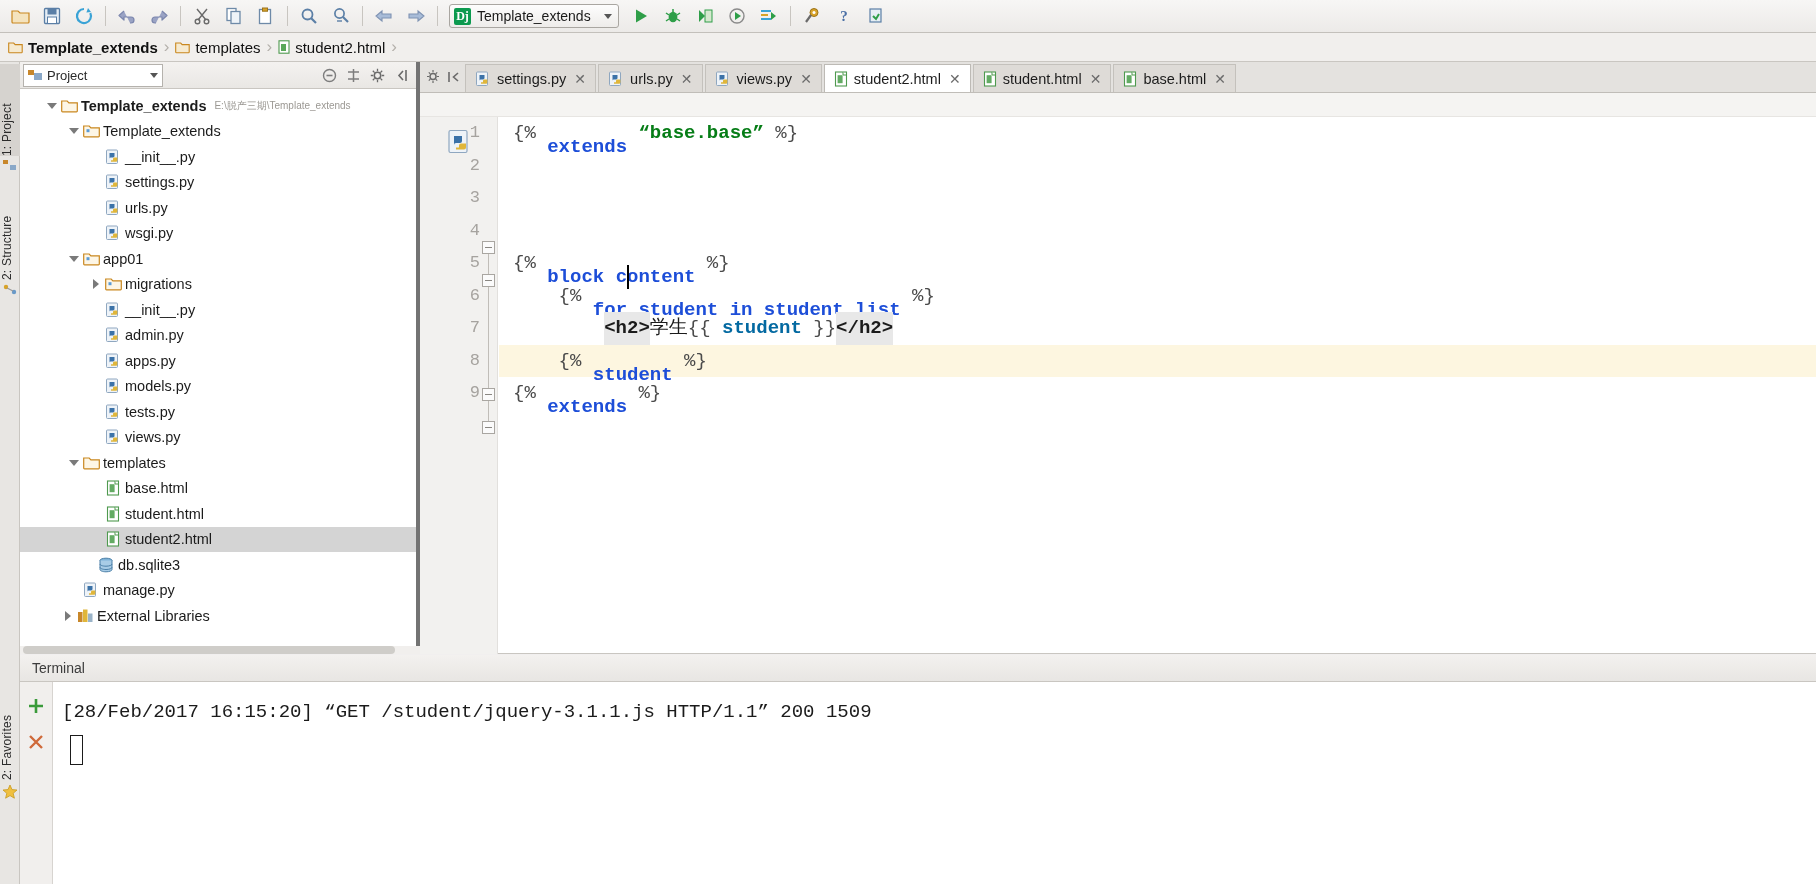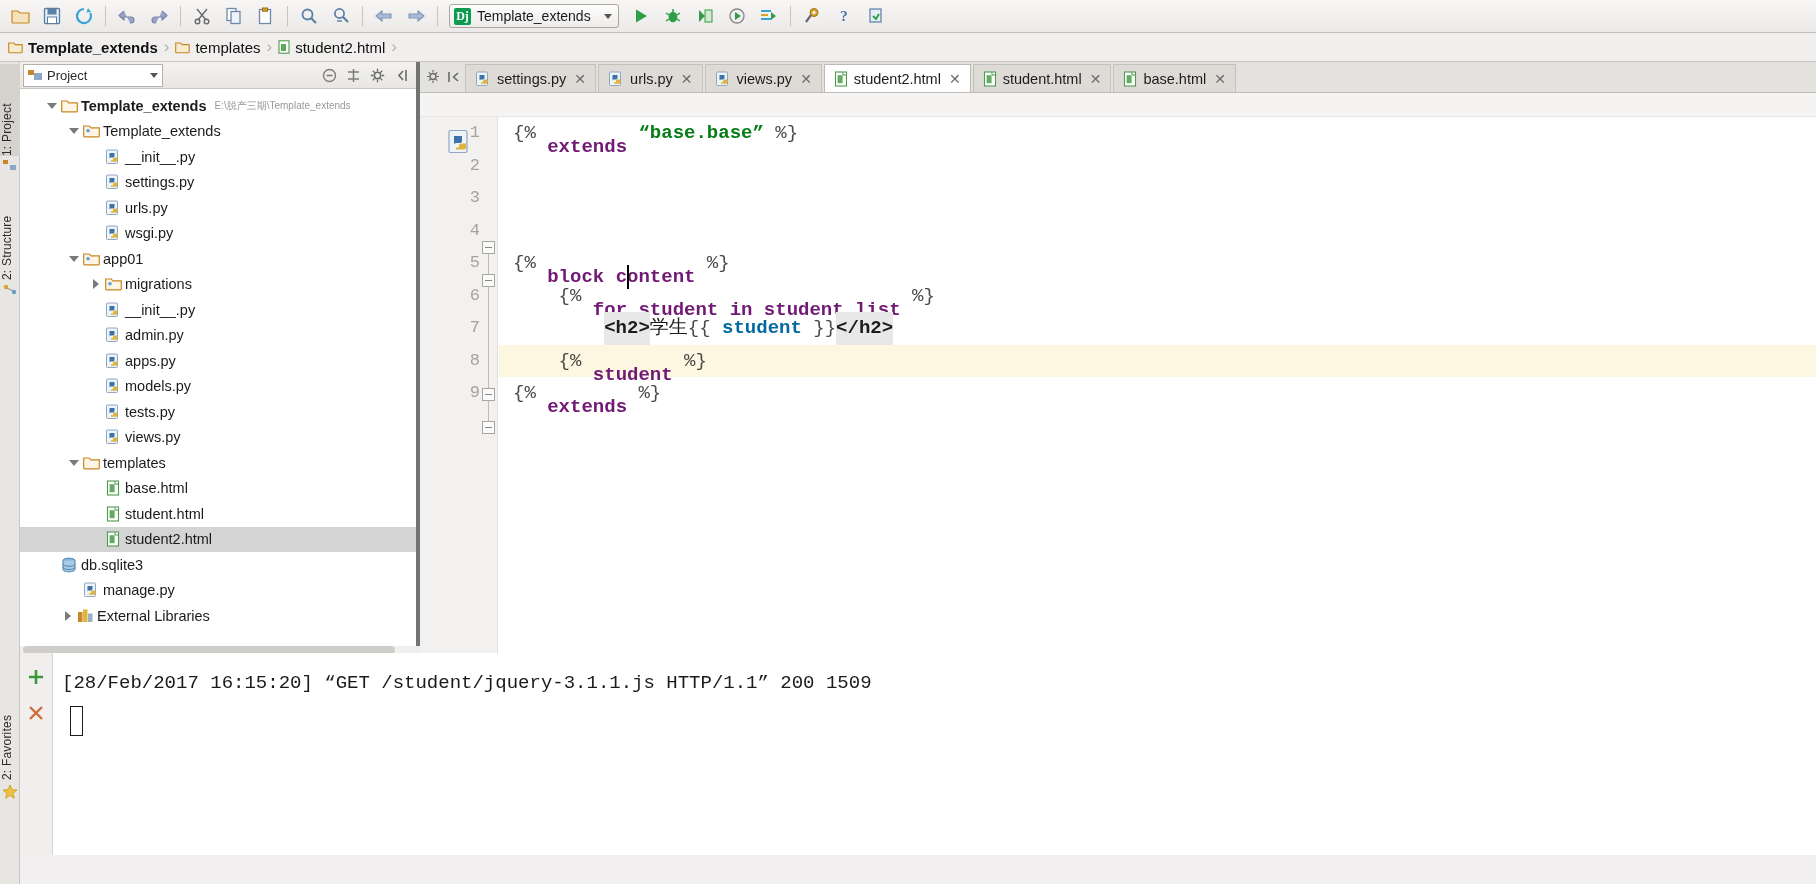--- a/index.html
+++ b/index.html
@@ -124,21 +124,21 @@
   .code-area {
     position: absolute; left: 79px; top: 24px; right: 0; height: 537px;
     font-family: "Liberation Mono", monospace; font-size: 19px; line-height: 32.5px;
   }
   .cline { height: 32.5px; white-space: pre; display: flex; align-items: center; padding-left: 14px; }
   .cline.hl { background: #fdf6e0; }
   .lnum {
     position: absolute; right: 12px; width: 60px; text-align: right;
     font-family: "Liberation Mono", monospace; font-size: 17px; color: #a6a39f; line-height: 32.5px;
   }
-  .kw { color: #701a75; font-weight: bold; margin-top: 28px; }
+  .kw { color: #1d4ed8; font-weight: bold; margin-top: 28px; }
   .br { color: #4b4b4b; }
   .str { color: #067d17; font-weight: bold; }
   .tagk { color: #1b1b1b; font-weight: bold; background: #e8e8e8; }
   .han { color: #1b1b1b; }
   .varx { color: #0369a1; font-weight: bold; }
   .plain { color: #1b1b1b; }
 
   .foldmark {
     position: absolute; width: 13px; height: 13px; border: 1px solid #a9a6a1; background: #fbfbfb;
   }
@@ -151,21 +151,21 @@
     position: absolute; width: 2px; height: 24px; background: #000;
   }
 
   
   .term-header {
     position: absolute; left: 20px; top: 655px; width: 1796px; height: 27px;
     background: linear-gradient(#f3f1ef,#e8e6e3); border-bottom: 1px solid #c9c6c1;
     display: flex; align-items: center; padding-left: 12px; font-size: 14px; color: #3c3c3c;
   }
   .term-body {
-    position: absolute; left: 20px; top: 653px; width: 1796px; height: 202px; background: #ffffff;
+    position: absolute; left: 20px; top: 682px; width: 1796px; height: 202px; background: #ffffff;
   }
   .term-gut {
     position: absolute; left: 0; top: 0; width: 33px; height: 202px;
     background: #f1efed; border-right: 1px solid #d7d4d0;
     display: flex; flex-direction: column; align-items: center; padding-top: 14px; gap: 16px;
   }
   .term-text {
     position: absolute; left: 42px; top: 14px; right: 0;
     font-family: "Liberation Mono", monospace; font-size: 19px; color: #1b1b1b; line-height: 33px;
     white-space: pre;
@@ -623,21 +623,21 @@
           </span>
           <span class="ticon">
             <svg class="svgic" width="14" height="16" viewBox="0 0 14 16">
               <rect x="1.5" y="1" width="11" height="14" fill="#ffffff" stroke="#4f9a4f" stroke-width="1.1"></rect>
               <rect x="3.6" y="4.2" width="5" height="8" fill="#63ab63"></rect>
               <path d="M9 1v3h3" fill="#ffffff" stroke="#4f9a4f" stroke-width="1"></path>
             </svg>
           </span>
           <span class="tlabel">student2.html</span>
         </div>
-        <div class="trow" style="padding-left: 24px;">
+        <div class="trow" style="padding-left: 51px; margin-left: 10px;">
           <span class="twist ">
             <i></i>
           </span>
           <span class="ticon">
             <svg class="svgic" width="16" height="16" viewBox="0 0 16 16">
               <ellipse cx="8" cy="3.4" rx="6" ry="2.2" fill="#7fb3d8" stroke="#4a7fa8" stroke-width="1"></ellipse>
               <path d="M2 3.4v9.2c0 1.2 2.7 2.2 6 2.2s6-1 6-2.2V3.4" fill="#a8cce6" stroke="#4a7fa8" stroke-width="1"></path>
               <path d="M2 7c0 1.2 2.7 2.2 6 2.2s6-1 6-2.2M2 10.3c0 1.2 2.7 2.2 6 2.2s6-1 6-2.2" fill="none" stroke="#4a7fa8" stroke-width="1"></path>
             </svg>
           </span>

